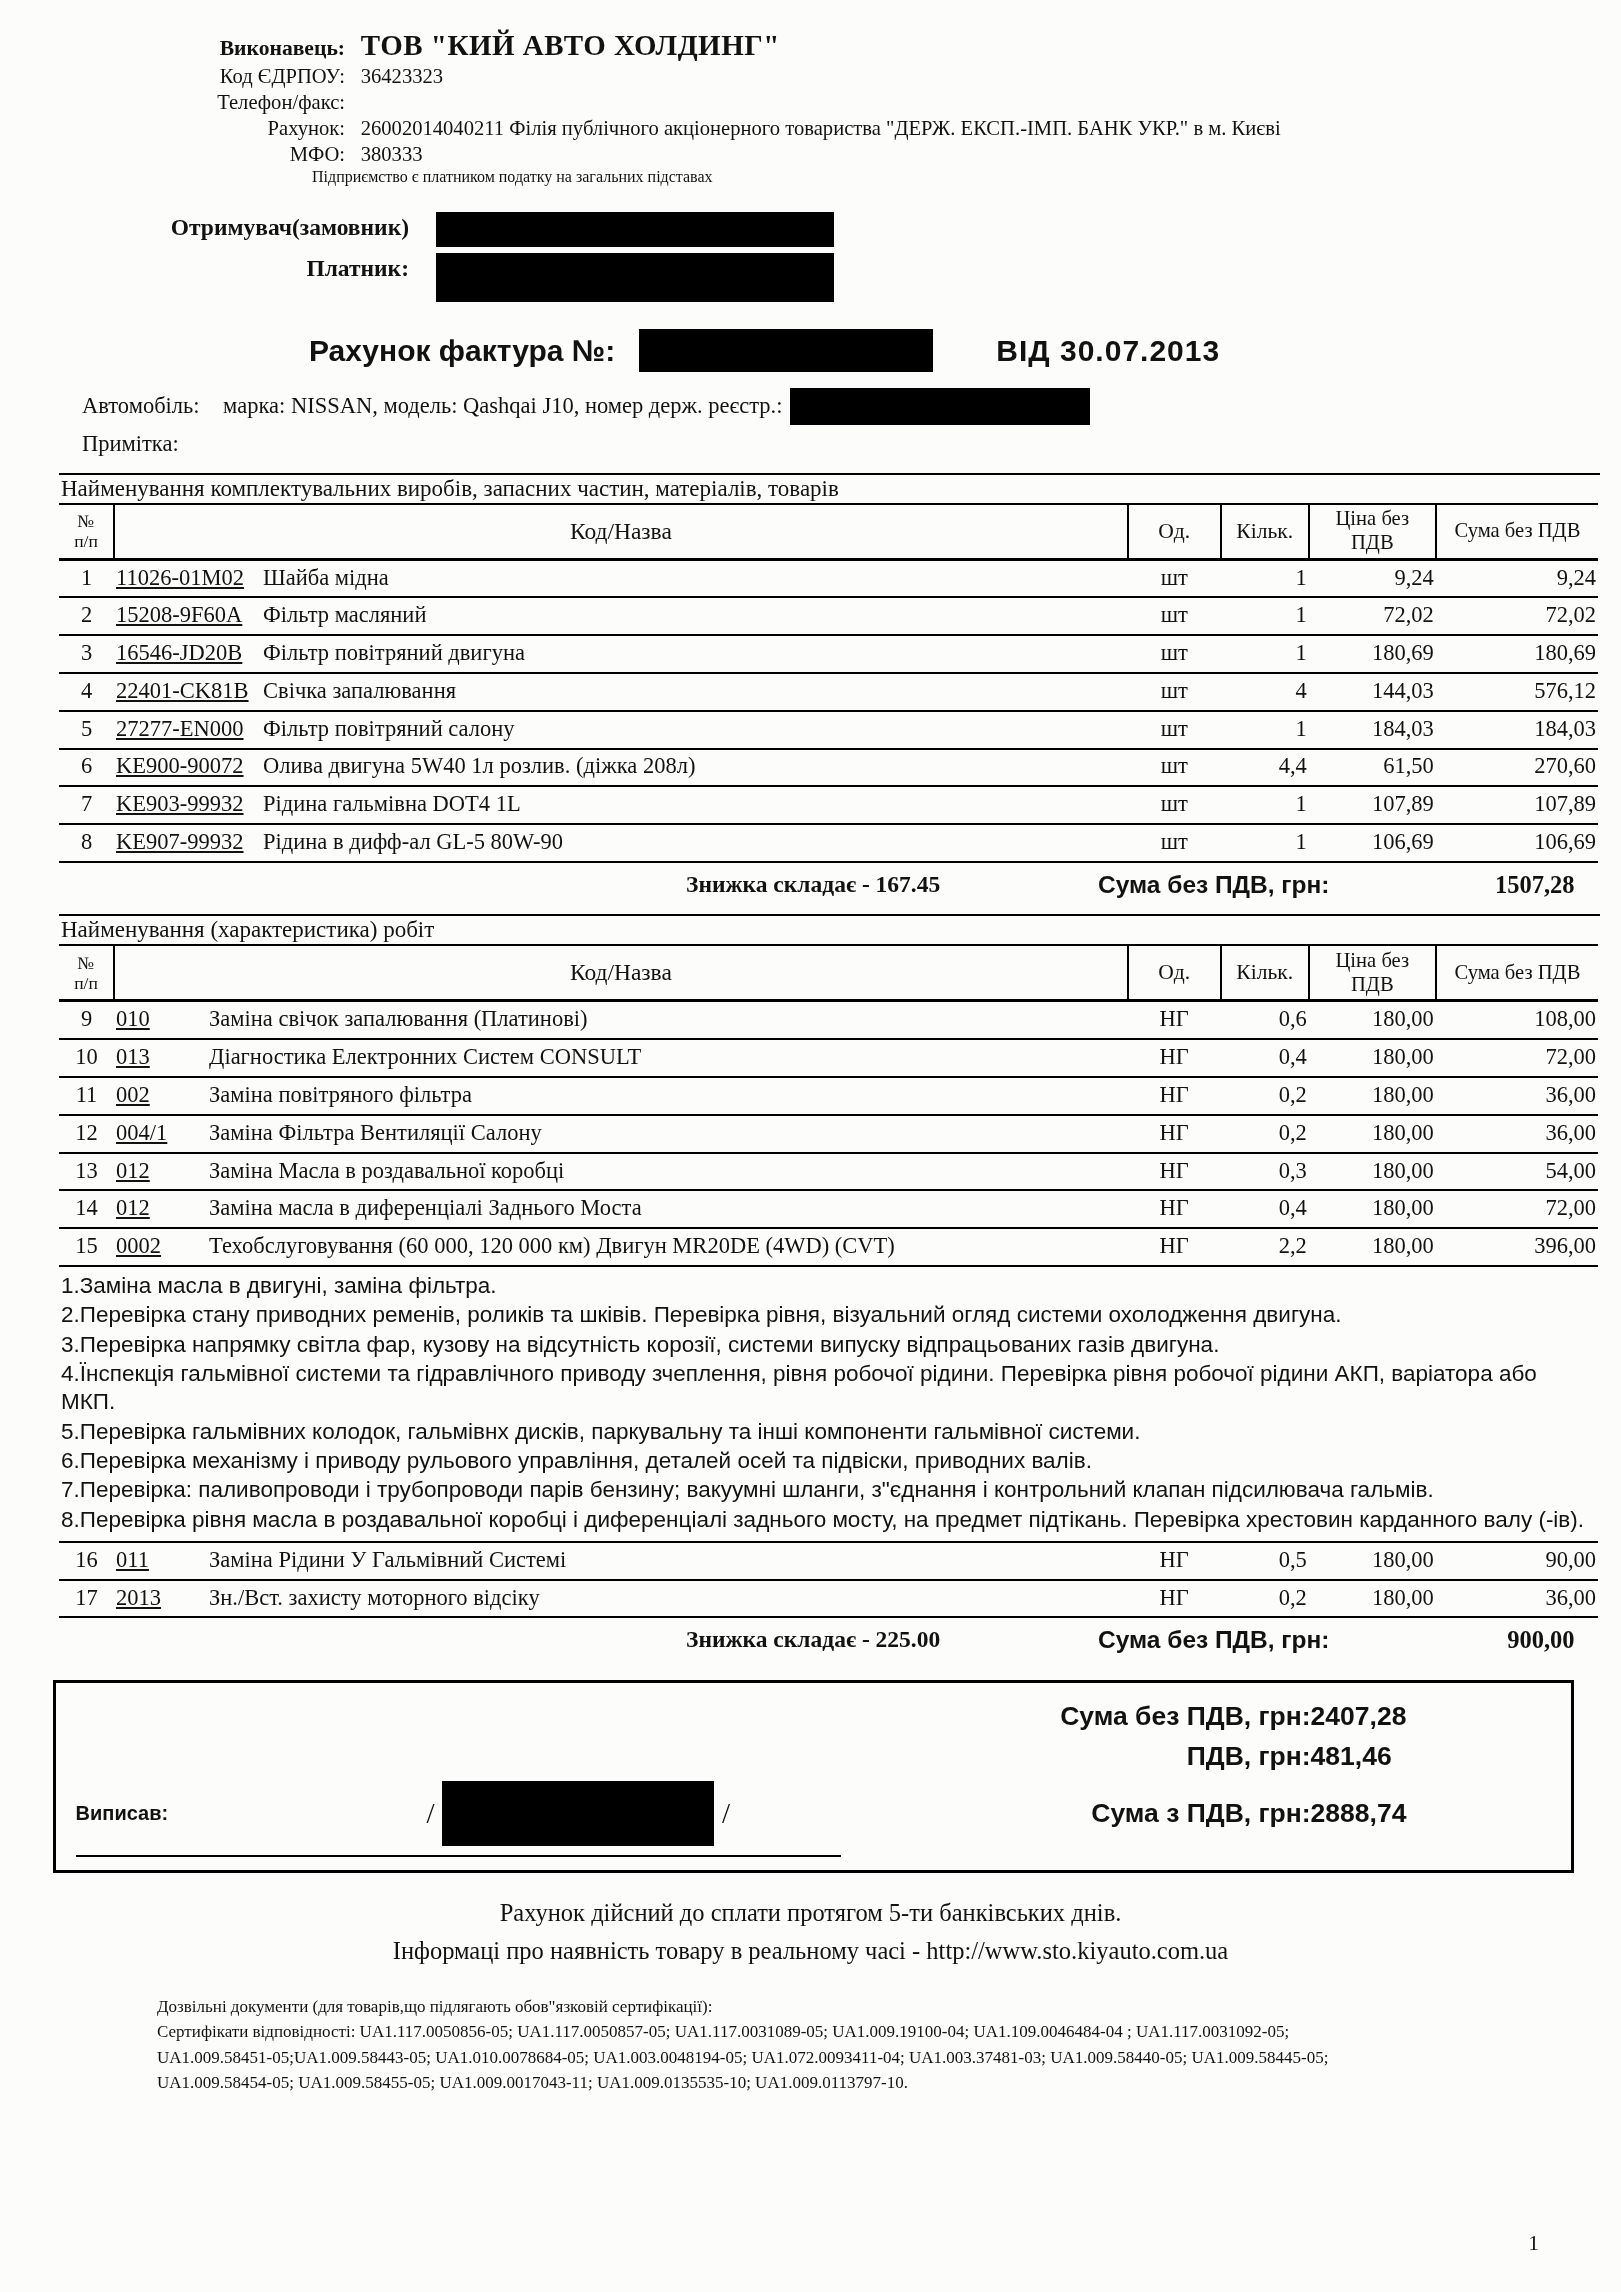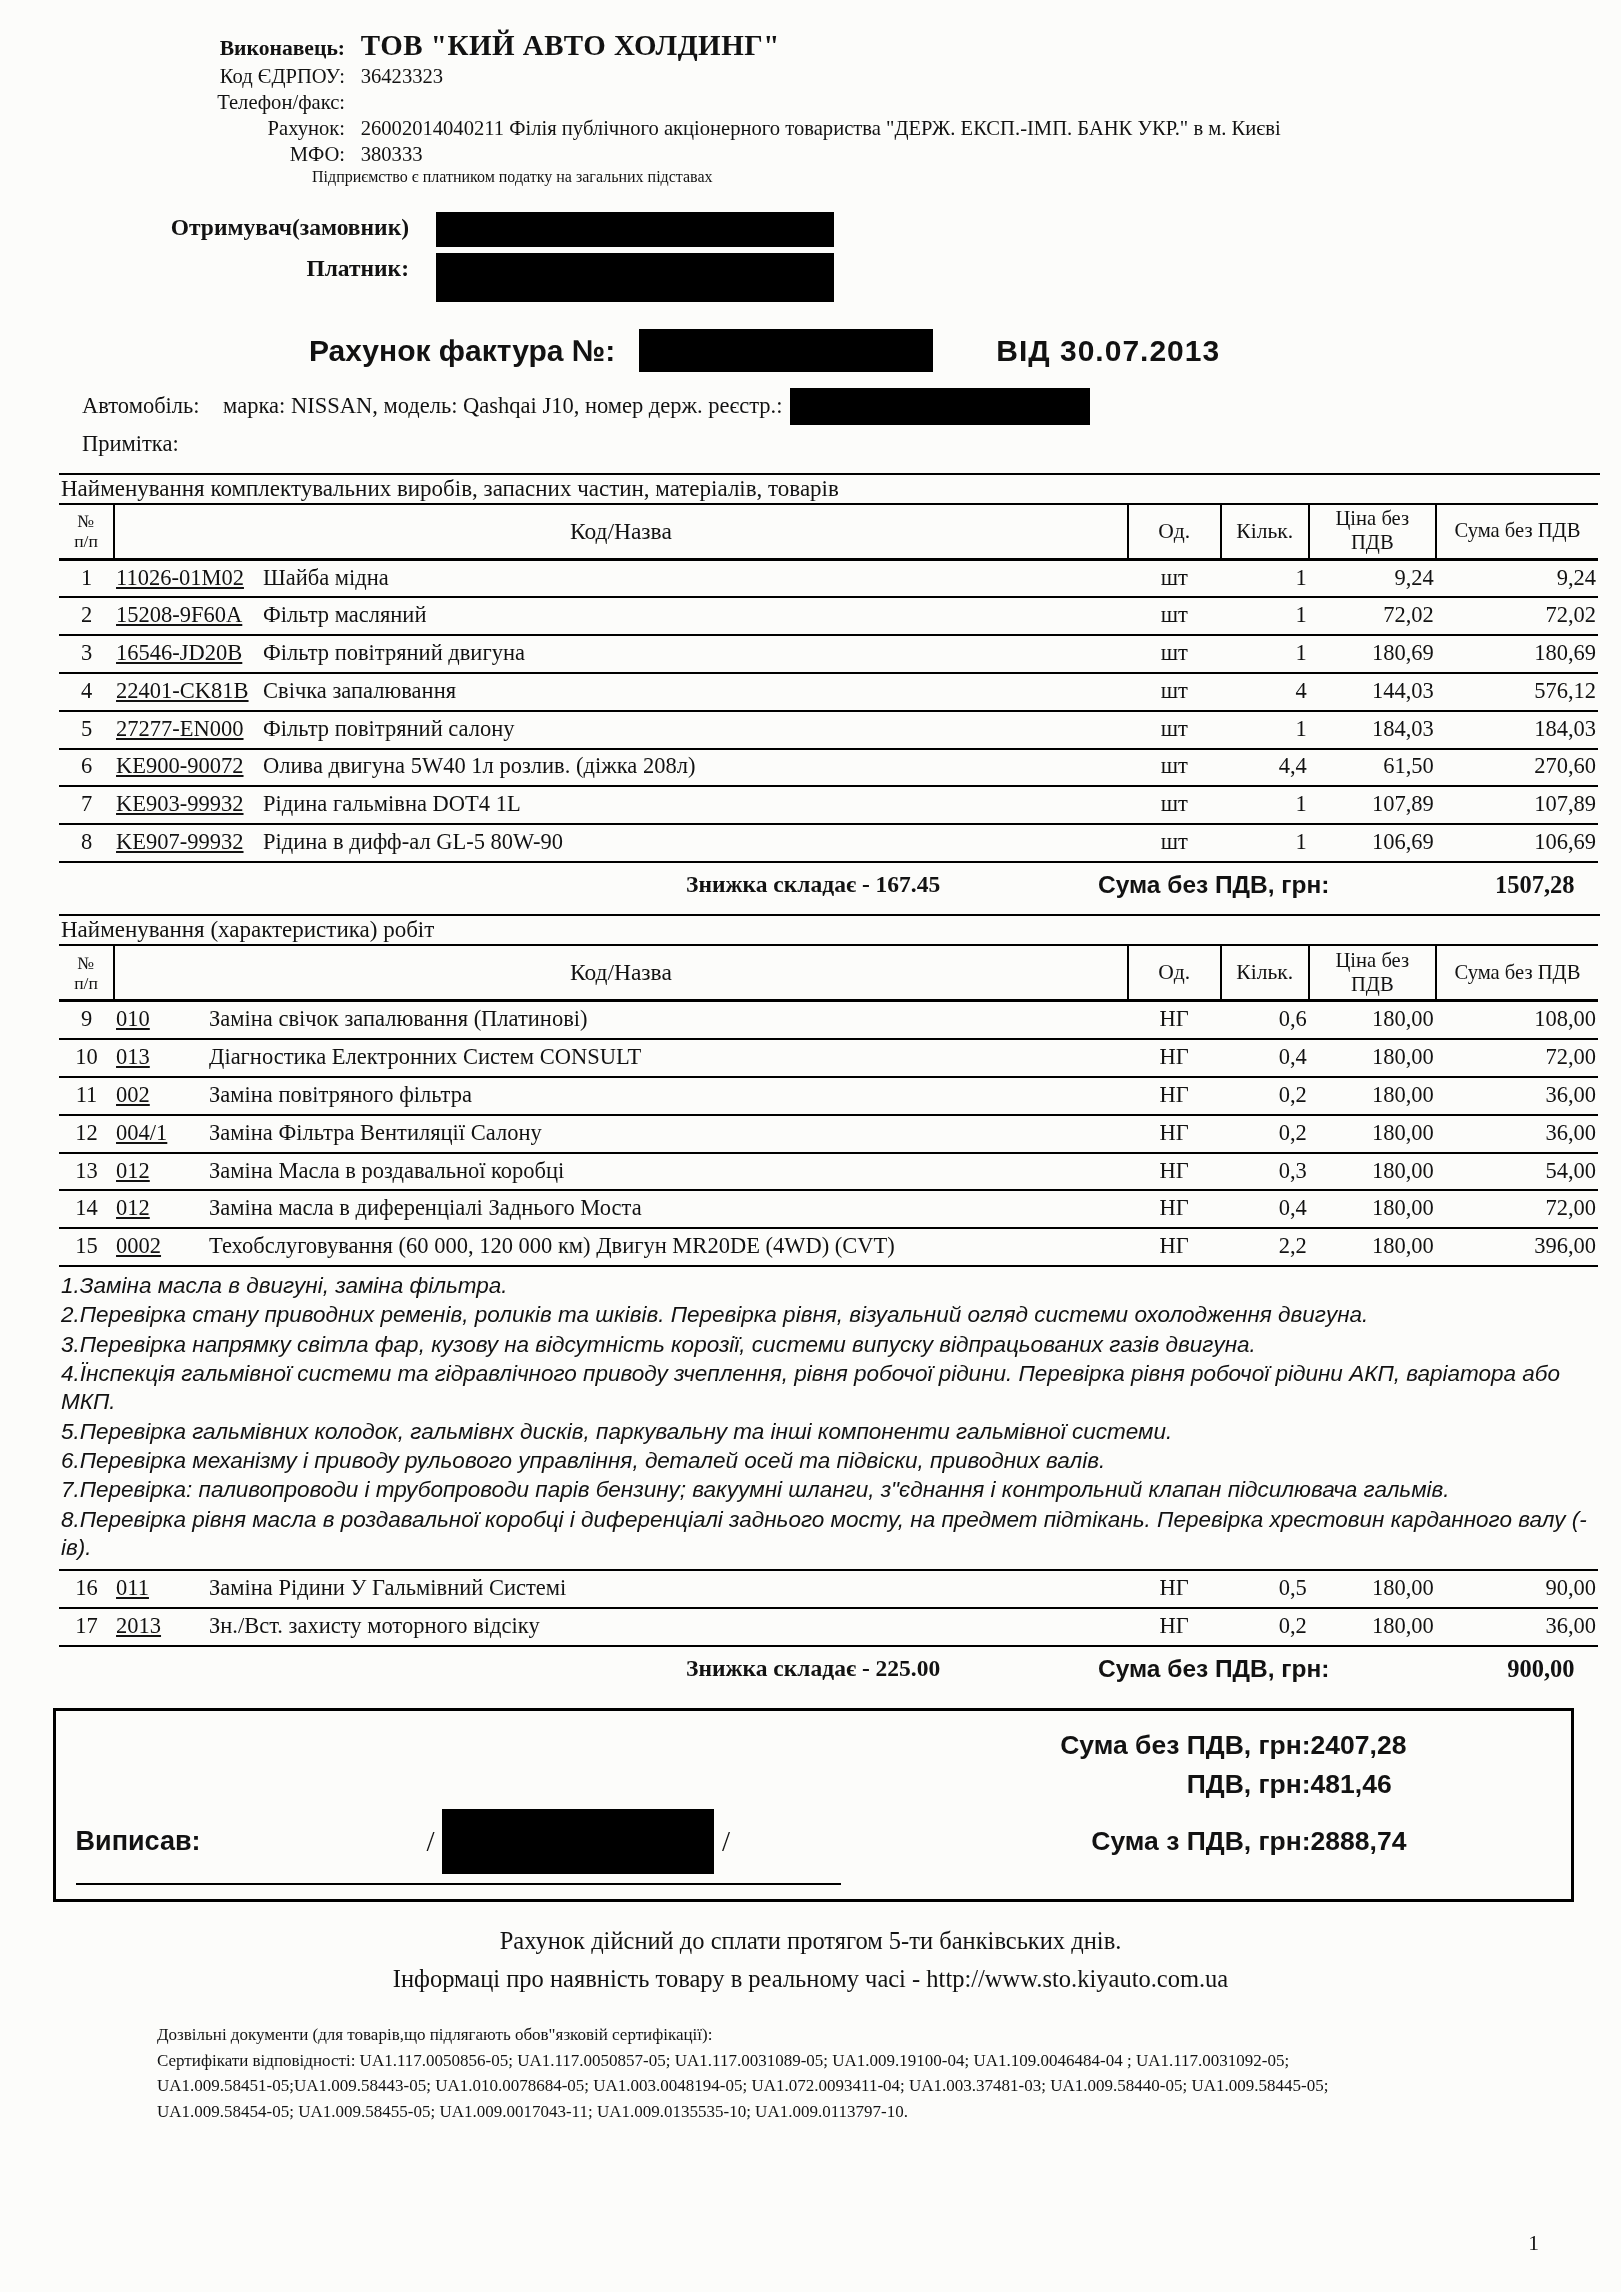--- a/index.html
+++ b/index.html
@@ -56,35 +56,35 @@
   td.c-num { text-align:center; font-size:21.6px; }
   td.c-name { padding-left:11.8px; }
   td.c-name .code { display:inline-block;text-decoration:underline; }
   .parts td.c-name .code { min-width:147px; }
   .works td.c-name .code { min-width:93px; }
   td.c-unit { text-align:center; }
   td.c-qty { text-align:right; padding-right:19.6px; }
   td.c-price { text-align:right; padding-right:15.7px; }
   td.c-sum { text-align:right; padding-right:7.8px; }
   td.notes-cell { padding:7.8px 29px 9.8px 55px; font-family:"Liberation Sans", sans-serif;
-                  font-style:italic; font-size:20.6px; line-height:1.26; }
+                  font-size:20.6px; line-height:1.26; }
   .note-line { margin:1px 0; }
 
   .tbl-summary { width:1539px; margin:7.8px 0 2px 59px; display:flex; align-items:flex-start; font-weight:bold; }
   .discount-text { margin-left:627px; font-size:23.5px; }
   .subtotal-label { margin-left:auto; font-size:24.5px; font-family:"Liberation Sans", sans-serif; }
   .subtotal-value { width:245px; text-align:right; padding-right:23.5px; font-size:24.5px; }
 
   
   .totals-box { width:1470px; margin:25.5px 0 0 53px; border:3.4px solid #000; padding:9.8px 25.5px 3.9px 19.6px; }
   .trow { display:flex; justify-content:flex-end; align-items:center;
           font-family:"Liberation Sans", sans-serif; font-weight:bold; font-size:26.5px; margin:8.8px 0; }
   .tvalue { width:235px; }
   .trow.issued { justify-content:flex-start; }
-  .issued-label { width:343px; font-size:27px; }
+  .issued-label { width:343px; font-size:20px; }
   .slash { font-weight:normal; font-size:29px; font-family:"Liberation Serif", serif; padding:0 7.8px; }
   .red-signature { width:272px; height:65px; }
   .issued .tlabel { margin-left:auto; }
   .sig-line { width:765px; border-bottom:2.9px solid #000; margin:-3.9px 0 9.8px 0; height:3.9px; }
 
   
   .footer-line { text-align:center; font-weight:normal; font-size:24.5px; margin-top:9.8px; }
   .footer-line.first { margin-top:25.5px; }
   .permits { margin:29px 0 0 157px; width:1372px; font-size:17px; line-height:1.5; }
   .page-number { position:absolute; right:82px; bottom:37px; font-size:21.6px; }

